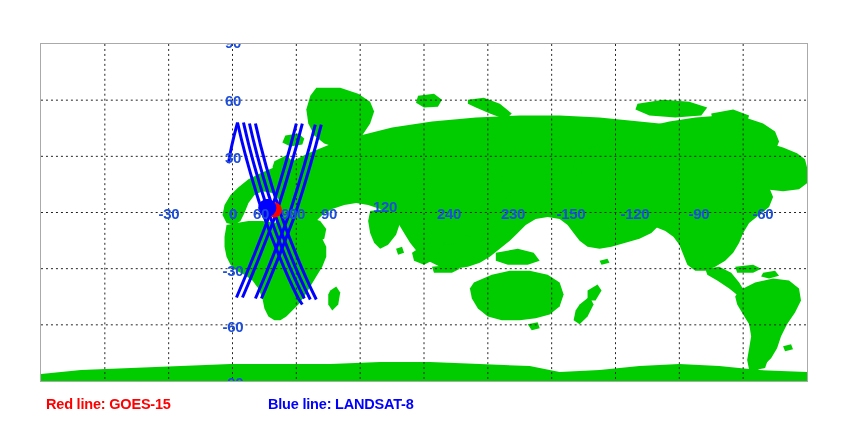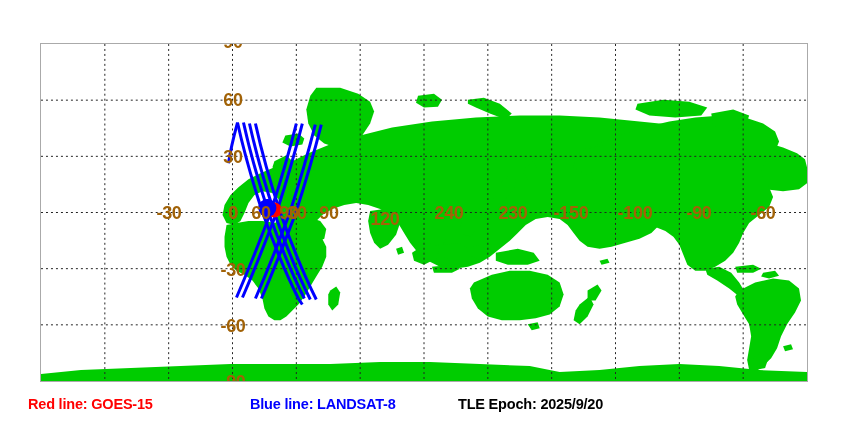--- a/index.html
+++ b/index.html
@@ -24,33 +24,33 @@
     box-sizing:border-box;
     background:#ffffff;
     overflow:hidden;
   }
   #map-svg{position:absolute;left:0;top:0;width:100%;height:100%;display:block;}
 
   
   .tick-label{
     position:absolute;
     font-family:"Liberation Sans", sans-serif;
-    font-size:18px;
+    font-size:15px;
     font-weight:bold;
-    color:#a16207;
+    color:#1d4ed8;
     white-space:nowrap;
     letter-spacing:-0.3px;
   }
   .lon-label{transform:translate(-50%,-50%);}
   .lat-label{transform:translate(-50%,-50%);}
 
   
   #legend{
     position:absolute;
-    left:0;top:396px;
+    left:18px;top:396px;
     width:692px;height:24px;text-align:right;
   }
   .legend-entry{
     position:absolute;
     font-family:"Liberation Sans", sans-serif;
     font-size:14.5px;
     font-weight:bold;
     white-space:nowrap;
     letter-spacing:-0.2px;
   }
@@ -208,36 +208,35 @@
         <circle cx="227" cy="165" r="9" fill="#0000FF"></circle>
       </g>
     </svg>
 
     <div class="tick-label lon-label" style="left:128px;top:169px;">-30</div>
     <div class="tick-label lon-label" style="left:192px;top:169px;">0</div>
     <div class="tick-label lon-label" style="left:256px;top:169px;">30</div>
     <div class="tick-label lon-label" style="left:220px;top:169px;">60</div>
     <div class="tick-label lon-label" style="left:248px;top:169px;">90</div>
     <div class="tick-label lon-label" style="left:288px;top:169px;">90</div>
-    <div class="tick-label lon-label" style="left:344px;top:175px;">120</div>
+    <div class="tick-label lon-label" style="left:344px;top:162px;">120</div>
     <div class="tick-label lon-label" style="left:408px;top:169px;">240</div>
     <div class="tick-label lon-label" style="left:472px;top:169px;">230</div>
     <div class="tick-label lon-label" style="left:530px;top:169px;text-align:right;">-150</div>
-    <div class="tick-label lon-label" style="left:594px;top:169px;">-100</div>
+    <div class="tick-label lon-label" style="left:594px;top:169px;">-120</div>
     <div class="tick-label lon-label" style="left:658px;top:169px;">-90</div>
     <div class="tick-label lon-label" style="left:722px;top:169px;">-60</div>
 
     <div class="tick-label lat-label" style="left:192px;top:-2px;">90</div>
     <div class="tick-label lat-label" style="left:192px;top:56px;">60</div>
     <div class="tick-label lat-label" style="left:192px;top:113px;">30</div>
     <div class="tick-label lat-label" style="left:192px;top:169px;">0</div>
     <div class="tick-label lat-label" style="left:192px;top:226px;">-30</div>
     <div class="tick-label lat-label" style="left:192px;top:282px;">-60</div>
     <div class="tick-label lat-label" style="left:192px;top:338px;">-90</div>
   </div>
 
   <div id="legend">
     <div class="legend-entry" id="legend-red" style="color:#FF0000;">Red line: GOES-15</div>
     <div class="legend-entry" id="legend-blue" style="color:#0000FF;">Blue line: LANDSAT-8</div>
-    <div class="legend-entry" id="legend-epoch" style="color:#000000;">TLE Epoch: 2025/9/20</div>
   </div>
 
 </div>
 
 </body></html>

